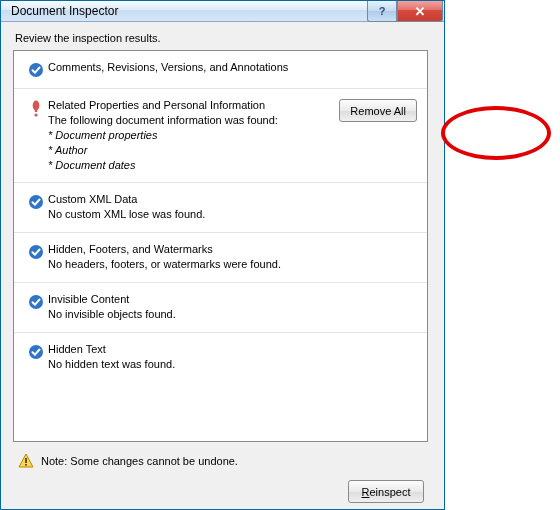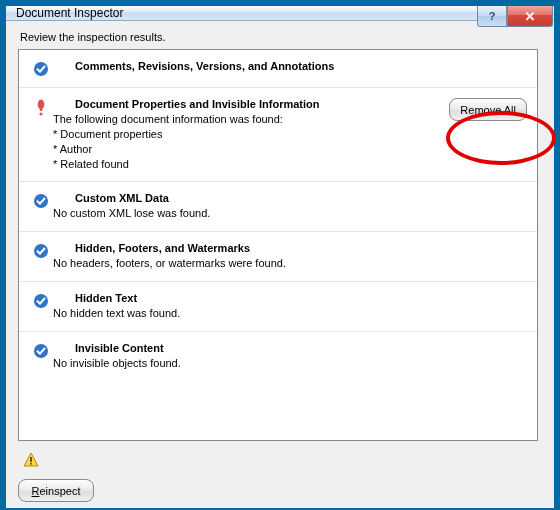--- a/index.html
+++ b/index.html
@@ -4,23 +4,23 @@
 <style>
   * { box-sizing: border-box; }
   body {
     margin: 0;
     font-family: "Segoe UI", Tahoma, sans-serif;
     font-size: 12px;
     color: #000;
     background: #fff;
   }
   .window {
-    width: 560px;
+    width: 445px;
     height: 510px;
-    border: 6px solid #0369a1;
+    border: 1px solid #0369a1;
     background: #f0f0f0;
     display: flex;
     flex-direction: column;
     position: relative;
   }
   .titlebar {
     height: 30px;
     background: linear-gradient(to bottom, #f8fbff 0%, #ddeaf9 45%, #c8ddf3 46%, #d6e6f7 100%);
     border-bottom: 1px solid #8fa9c9;
     display: flex;
@@ -101,39 +101,39 @@
     flex: 1;
     padding-right: 8px;
   }
   .action-col {
     flex: 0 0 90px;
     display: flex;
     align-items: flex-start;
     justify-content: flex-end;
   }
   .section-title {
-    font-weight: bold;
+    font-weight: normal;
     font-size: 11px;
     margin-bottom: 2px;
-    margin-left: 22px;
   }
   .section-desc {
     font-size: 11px;
     color: #000;
     line-height: 1.35;
   }
   .bullet {
     font-size: 11px;
     color: #000;
     line-height: 1.35;
+    font-style: italic;
   }
   .btn {
     background: linear-gradient(to bottom, #fdfdfd 0%, #eaeaea 50%, #dcdcdc 51%, #f0f0f0 100%);
     border: 1px solid #8a8a8a;
-    border-radius: 8px;
+    border-radius: 3px;
     font-size: 11px;
     padding: 2px 10px;
     height: 23px;
     min-width: 76px;
     cursor: default;
     font-family: inherit;
   }
   .footer {
     display: flex;
     align-items: center;
@@ -148,21 +148,21 @@
     justify-content: center;
   }
   .footer .note-text {
     font-size: 11px;
     flex: 1;
   }
   .footer-buttons {
     display: flex;
     gap: 17px;
     padding: 0 4px 4px 0;
-    justify-content: flex-start;
+    justify-content: flex-end;
   }
   
   .anno-ellipse {
     position: absolute;
     border: 4px solid #e00000;
     border-radius: 50%;
     pointer-events: none;
   }
   .mnemonic { text-decoration: underline; }
   svg { display: block; }
@@ -204,25 +204,25 @@
 
       <div class="section">
         <div class="icon-col">
           <svg width="12" height="18" viewBox="0 0 12 18">
               <ellipse cx="6" cy="5.5" rx="3.3" ry="5" fill="#d9534f"></ellipse>
               <rect x="4.8" y="9" width="2.4" height="3" fill="#d9534f"></rect>
               <circle cx="6" cy="15" r="1.6" fill="#d9534f"></circle>
             </svg>
         </div>
         <div class="text-col">
-          <div class="section-title">Document Properties and Invisible Information</div>
+          <div class="section-title">Related Properties and Personal Information</div>
           <div class="section-desc">The following document information was found:</div>
           <div class="bullet">* Document properties</div>
           <div class="bullet">* Author</div>
-          <div class="bullet">* Related found</div>
+          <div class="bullet">* Document dates</div>
         </div>
         <div class="action-col">
           <button class="btn">Remove All</button>
         </div>
       </div>
 
       <div class="section">
         <div class="icon-col">
           <svg width="16" height="16" viewBox="0 0 16 16">
               <circle cx="8" cy="8" r="7" fill="#2f74c8"></circle>
@@ -251,50 +251,51 @@
       </div>
 
       <div class="section">
         <div class="icon-col">
           <svg width="16" height="16" viewBox="0 0 16 16">
               <circle cx="8" cy="8" r="7" fill="#2f74c8"></circle>
               <path d="M4.5 8.2 L7 10.7 L11.5 5.5" stroke="#fff" stroke-width="2" fill="none" stroke-linecap="round" stroke-linejoin="round"></path>
             </svg>
         </div>
         <div class="text-col">
+          <div class="section-title">Invisible Content</div>
+          <div class="section-desc">No invisible objects found.</div>
+        </div>
+        <div class="action-col"></div>
+      </div>
+
+      <div class="section">
+        <div class="icon-col">
+          <svg width="16" height="16" viewBox="0 0 16 16">
+              <circle cx="8" cy="8" r="7" fill="#2f74c8"></circle>
+              <path d="M4.5 8.2 L7 10.7 L11.5 5.5" stroke="#fff" stroke-width="2" fill="none" stroke-linecap="round" stroke-linejoin="round"></path>
+            </svg>
+        </div>
+        <div class="text-col">
           <div class="section-title">Hidden Text</div>
           <div class="section-desc">No hidden text was found.</div>
-        </div>
-        <div class="action-col"></div>
-      </div>
-
-      <div class="section">
-        <div class="icon-col">
-          <svg width="16" height="16" viewBox="0 0 16 16">
-              <circle cx="8" cy="8" r="7" fill="#2f74c8"></circle>
-              <path d="M4.5 8.2 L7 10.7 L11.5 5.5" stroke="#fff" stroke-width="2" fill="none" stroke-linecap="round" stroke-linejoin="round"></path>
-            </svg>
-        </div>
-        <div class="text-col">
-          <div class="section-title">Invisible Content</div>
-          <div class="section-desc">No invisible objects found.</div>
         </div>
         <div class="action-col"></div>
       </div>
 
     </div>
 
     <div class="footer">
       <div class="note-icon">
         <svg width="16" height="16" viewBox="0 0 16 16">
             <path d="M8 1 L15 14 L1 14 Z" fill="#ffd651" stroke="#b58a00" stroke-width="1"></path>
             <rect x="7.2" y="5" width="1.6" height="5" fill="#333"></rect>
             <rect x="7.2" y="11" width="1.6" height="1.6" fill="#333"></rect>
           </svg>
       </div>
+      <div class="note-text">Note: Some changes cannot be undone.</div>
     </div>
 
     <div class="footer-buttons">
       <button class="btn"><span class="mnemonic">R</span><span>einspect</span></button>
     </div>
 
   </div>
 
   <div class="anno-ellipse" style="left:440px; top:105px; width:110px; height:54px;"></div>
 

